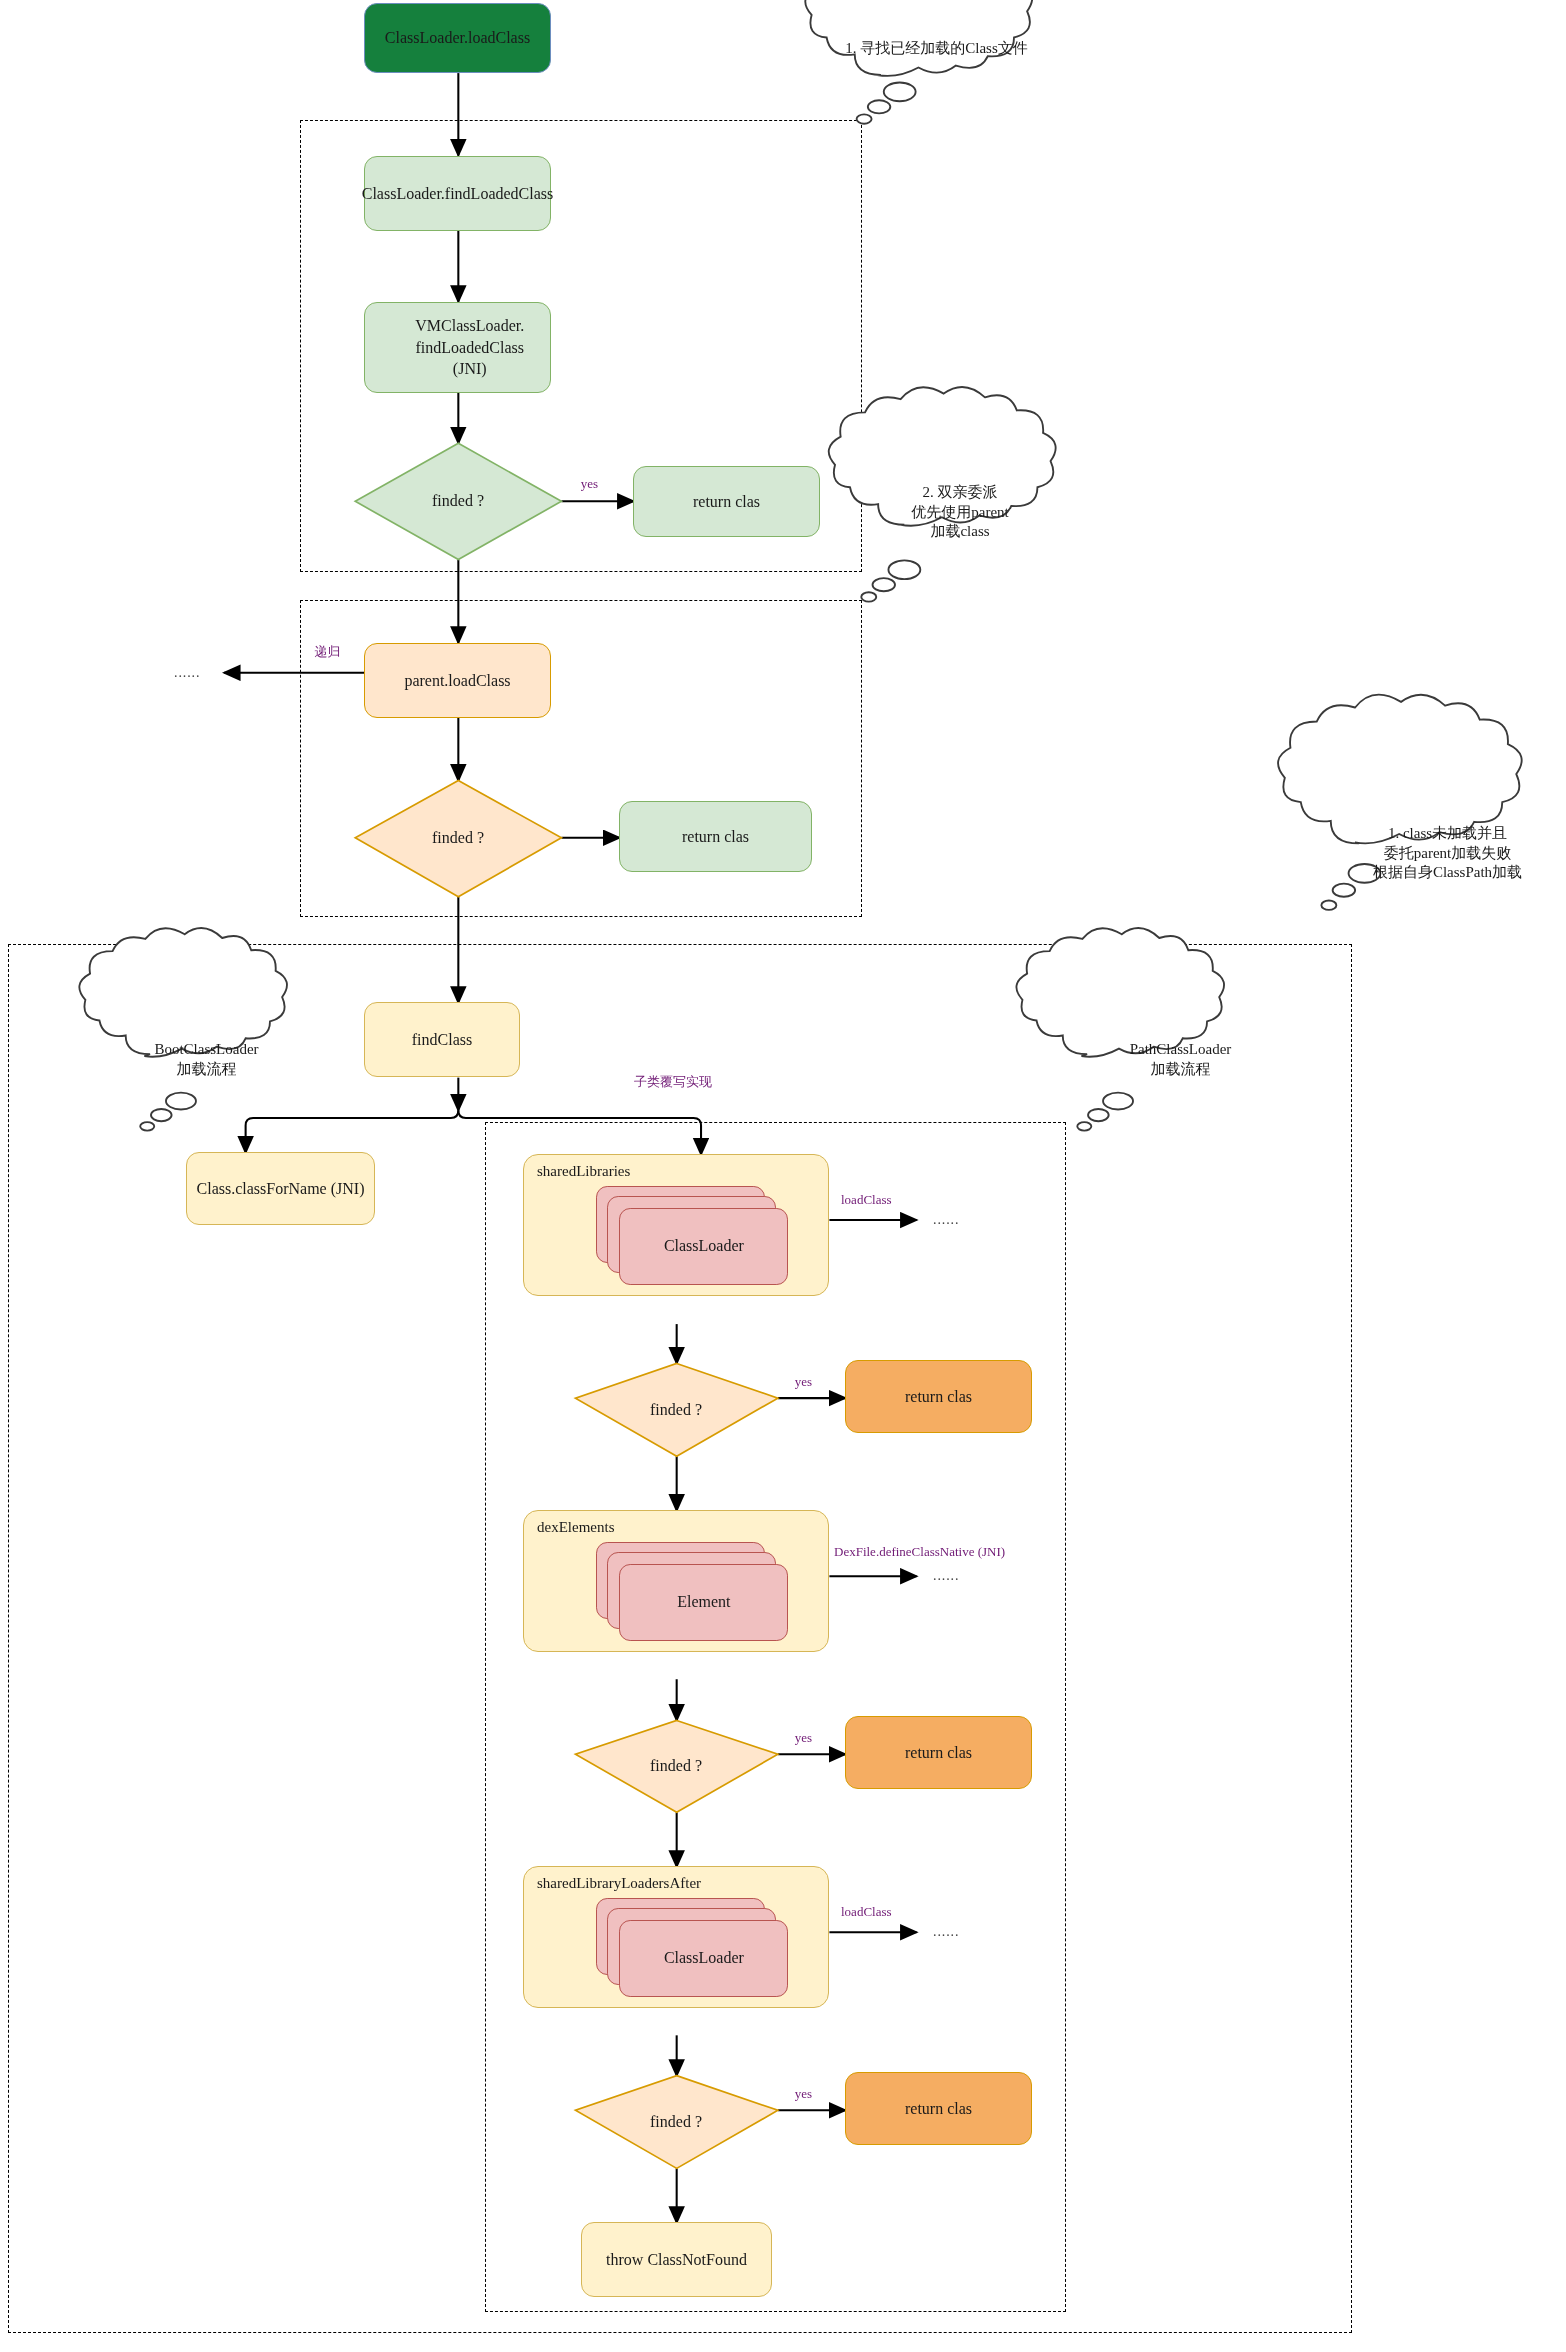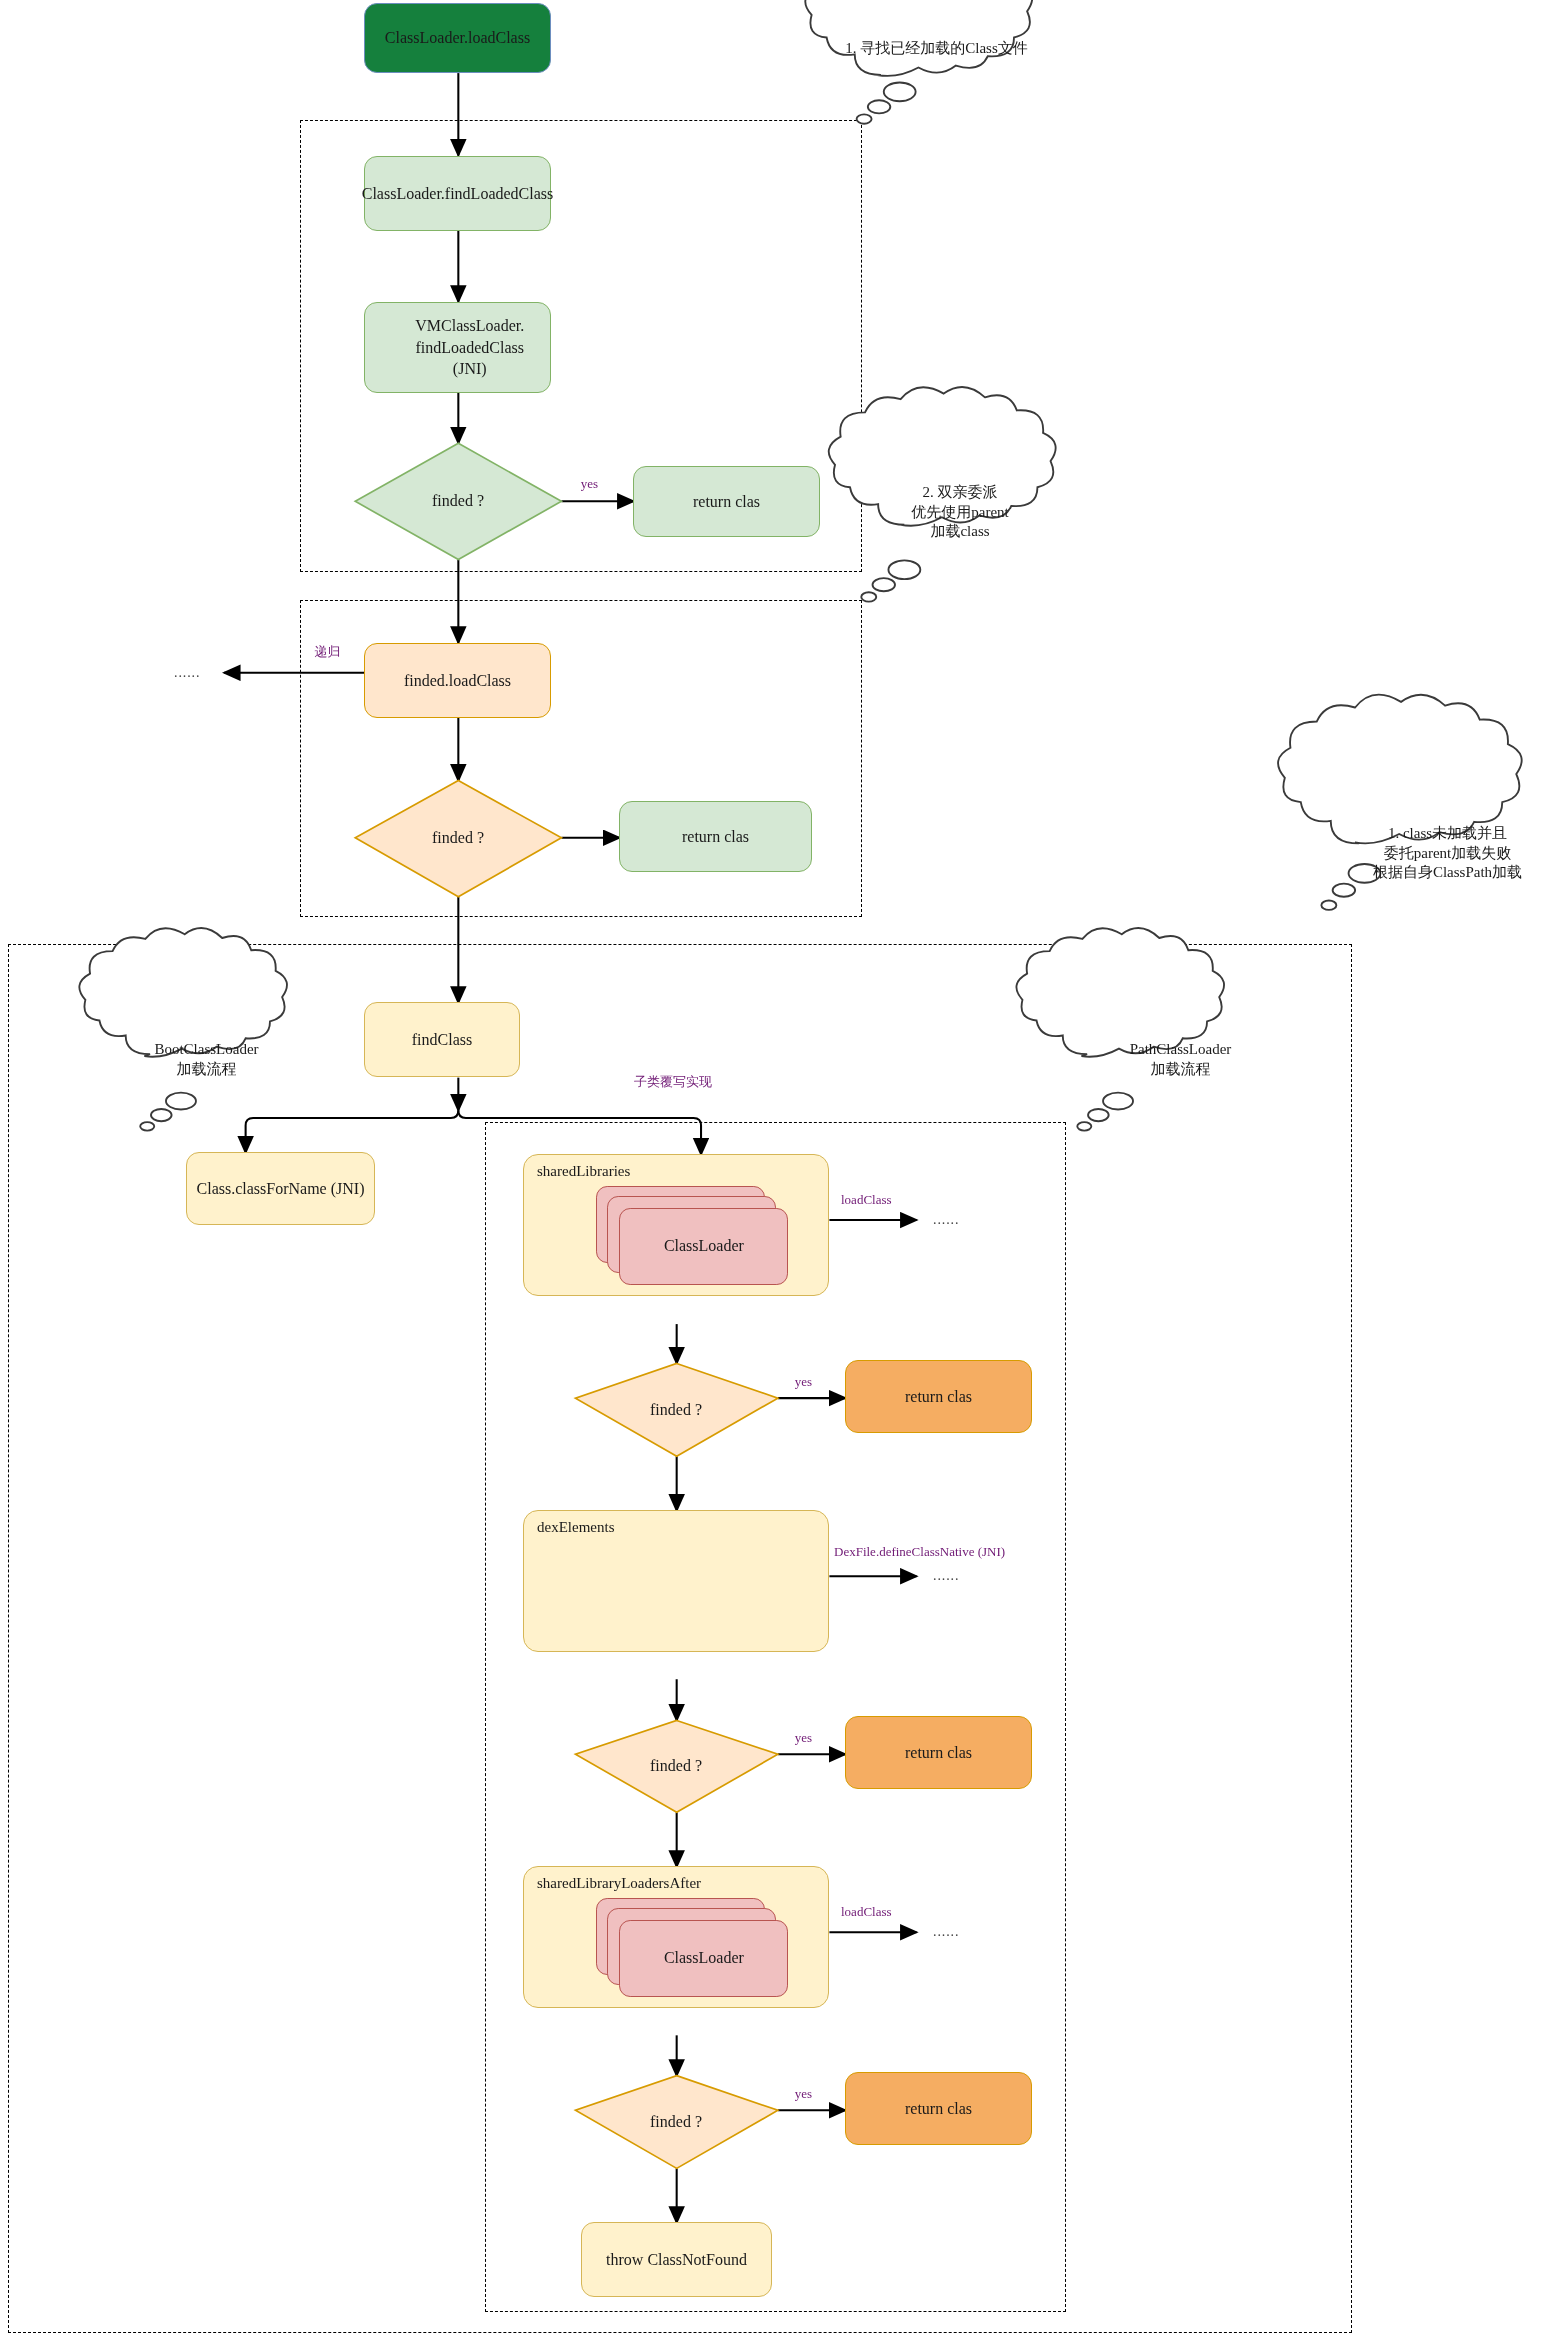--- a/index.html
+++ b/index.html
@@ -170,21 +170,21 @@
 
   <div class="node green" style="left:364px;top:302px;width:187px;height:91px;padding-left:32px;">VMClassLoader.
 findLoadedClass (JNI)</div>
 
   <div class="diamond" style="left:355px;top:443px;width:206px;height:116px;">
     <div class="dlabel">finded ?</div>
   </div>
 
   <div class="node green" style="left:633px;top:466px;width:187px;height:71px;">return clas</div>
 
-  <div class="node orange" style="left:364px;top:643px;width:187px;height:75px;">finded.loadClass</div>
+  <div class="node orange" style="left:364px;top:643px;width:187px;height:75px;">parent.loadClass</div>
 
   <div class="diamond" style="left:355px;top:780px;width:206px;height:116px;">
     <div class="dlabel">finded ?</div>
   </div>
 
   <div class="node green" style="left:619px;top:801px;width:193px;height:71px;">return clas</div>
 
   <div class="node yellow" style="left:364px;top:1002px;width:156px;height:75px;">findClass</div>
 
   <div class="node yellow" style="left:186px;top:1152px;width:189px;height:73px;">Class.classForName (JNI)</div>
@@ -203,20 +203,26 @@
 
   <div class="diamond" style="left:575px;top:1363px;width:202px;height:93px;">
     <div class="dlabel">finded ?</div>
   </div>
   <div class="node orange-strong" style="left:845px;top:1360px;width:187px;height:73px;">return clas</div>
   <div class="lbl" style="left:785px;top:1374px;width:37px;">yes</div>
 
   <div class="group" style="left:523px;top:1510px;width:306px;height:142px;">
     <div class="group-title">dexElements</div>
   </div>
+  <div class="stack" style="left:596px;top:1542px;width:206px;height:103px;">
+    <div class="layer" style="left:0;top:0;width:169px;height:77px;"></div>
+    <div class="layer" style="left:11.2px;top:10.3px;width:169px;height:77px;"></div>
+    <div class="layer" style="left:23.4px;top:21.5px;width:169px;height:77px;"></div>
+    <div class="slabel" style="left:23.4px;top:21.5px;width:169px;height:77px;">Element</div>
+  </div>
   <div class="lbl" style="left:834px;top:1544px;width:244px;text-align:left;">DexFile.defineClassNative (JNI)</div>
   <div class="dots" style="left:933px;top:1568px;">......</div>
 
   <div class="diamond" style="left:575px;top:1720px;width:202px;height:92px;">
     <div class="dlabel">finded ?</div>
   </div>
   <div class="node orange-strong" style="left:845px;top:1716px;width:187px;height:73px;">return clas</div>
   <div class="lbl" style="left:785px;top:1730px;width:37px;">yes</div>
 
   <div class="group" style="left:523px;top:1866px;width:306px;height:142px;">

